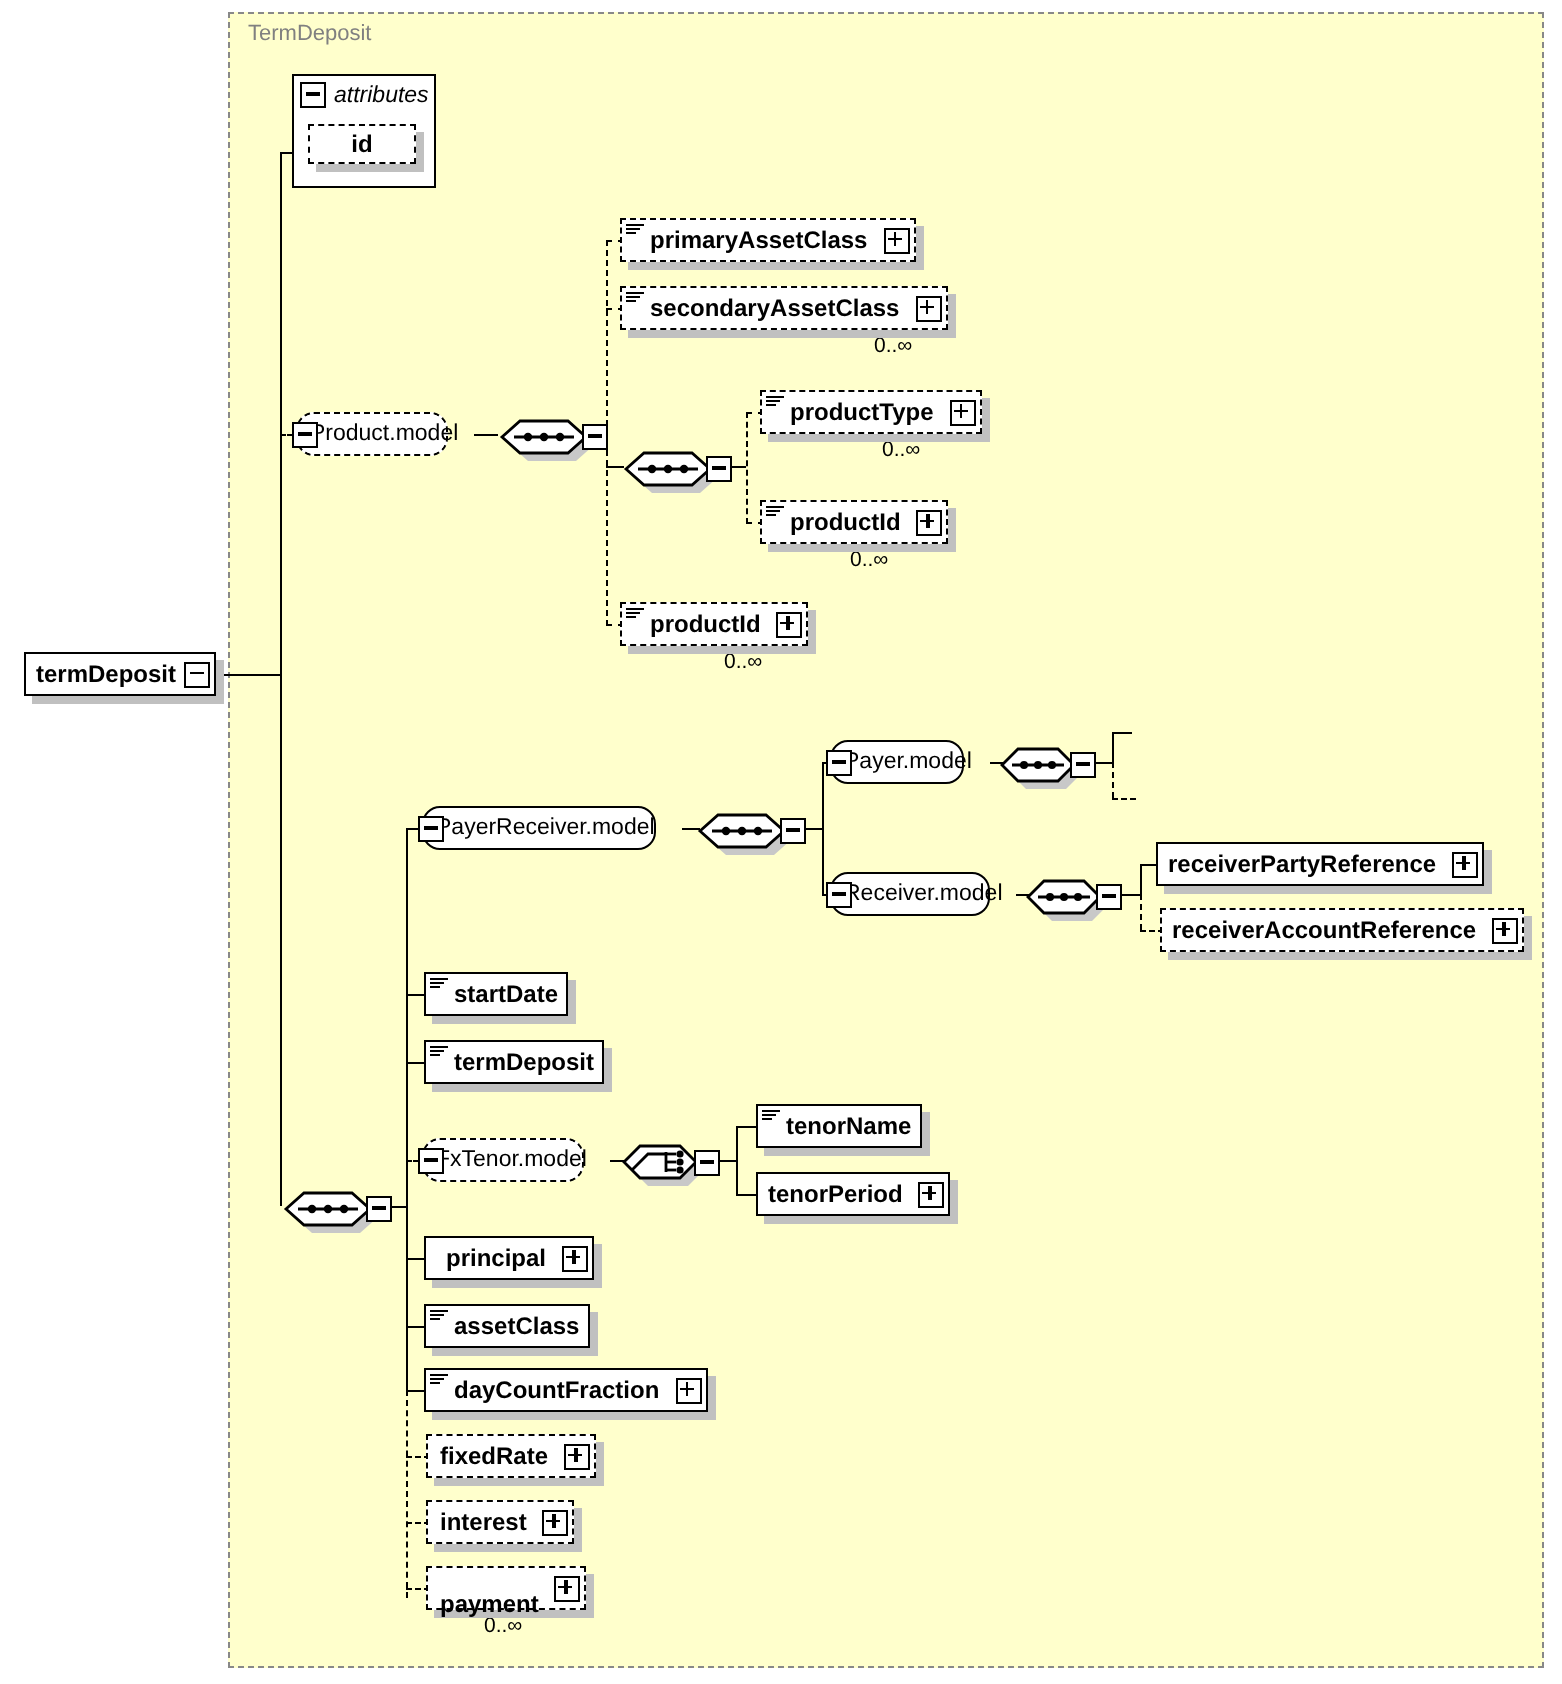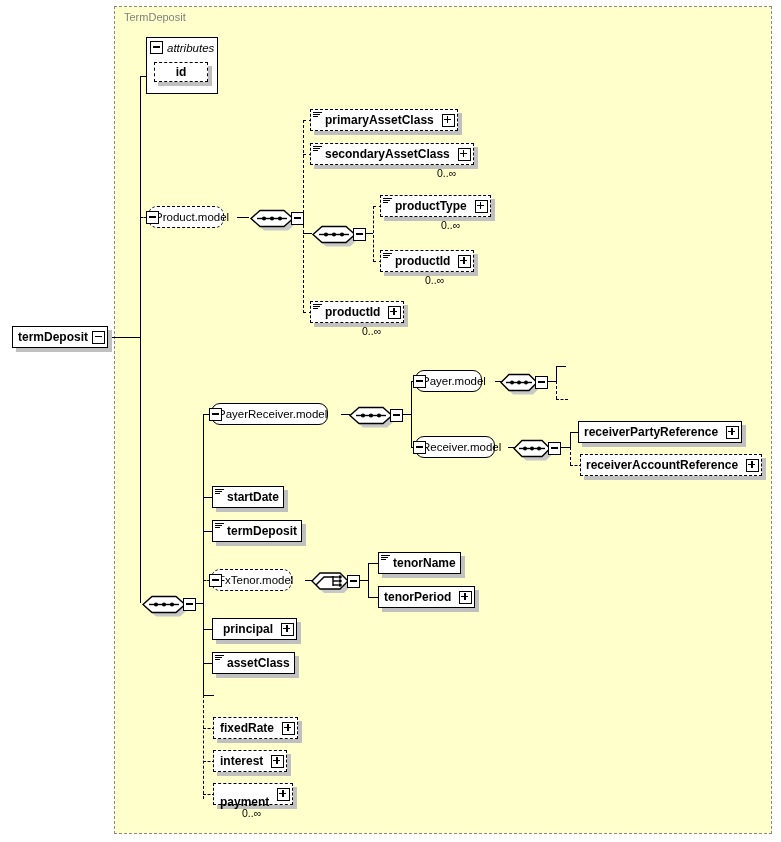--- a/index.html
+++ b/index.html
@@ -410,20 +410,31 @@
       <span class="seqico">
           <i></i>
           <i></i>
           <i></i>
         </span>
       <span class="lbl txtpad">assetClass</span>
     </div>
   </div>
 
   <div class="ln h" style="left:203px;top:695px;width:11px;"></div>
+  <div class="nodewrap" style="left:212px;top:684px;">
+    <div class="node solid">
+      <span class="seqico">
+          <i></i>
+          <i></i>
+          <i></i>
+        </span>
+      <span class="lbl txtpad">dayCountFraction</span>
+      <span class="plus"></span>
+    </div>
+  </div>
 
   <div class="dln h" style="left:203px;top:728px;width:12px;"></div>
   <div class="nodewrap" style="left:213px;top:717px;">
     <div class="node dashed">
       <span class="lbl txtpad" style="padding-left:6px;">fixedRate</span>
       <span class="plus"></span>
     </div>
   </div>
 
   <div class="dln h" style="left:203px;top:761px;width:12px;"></div>

